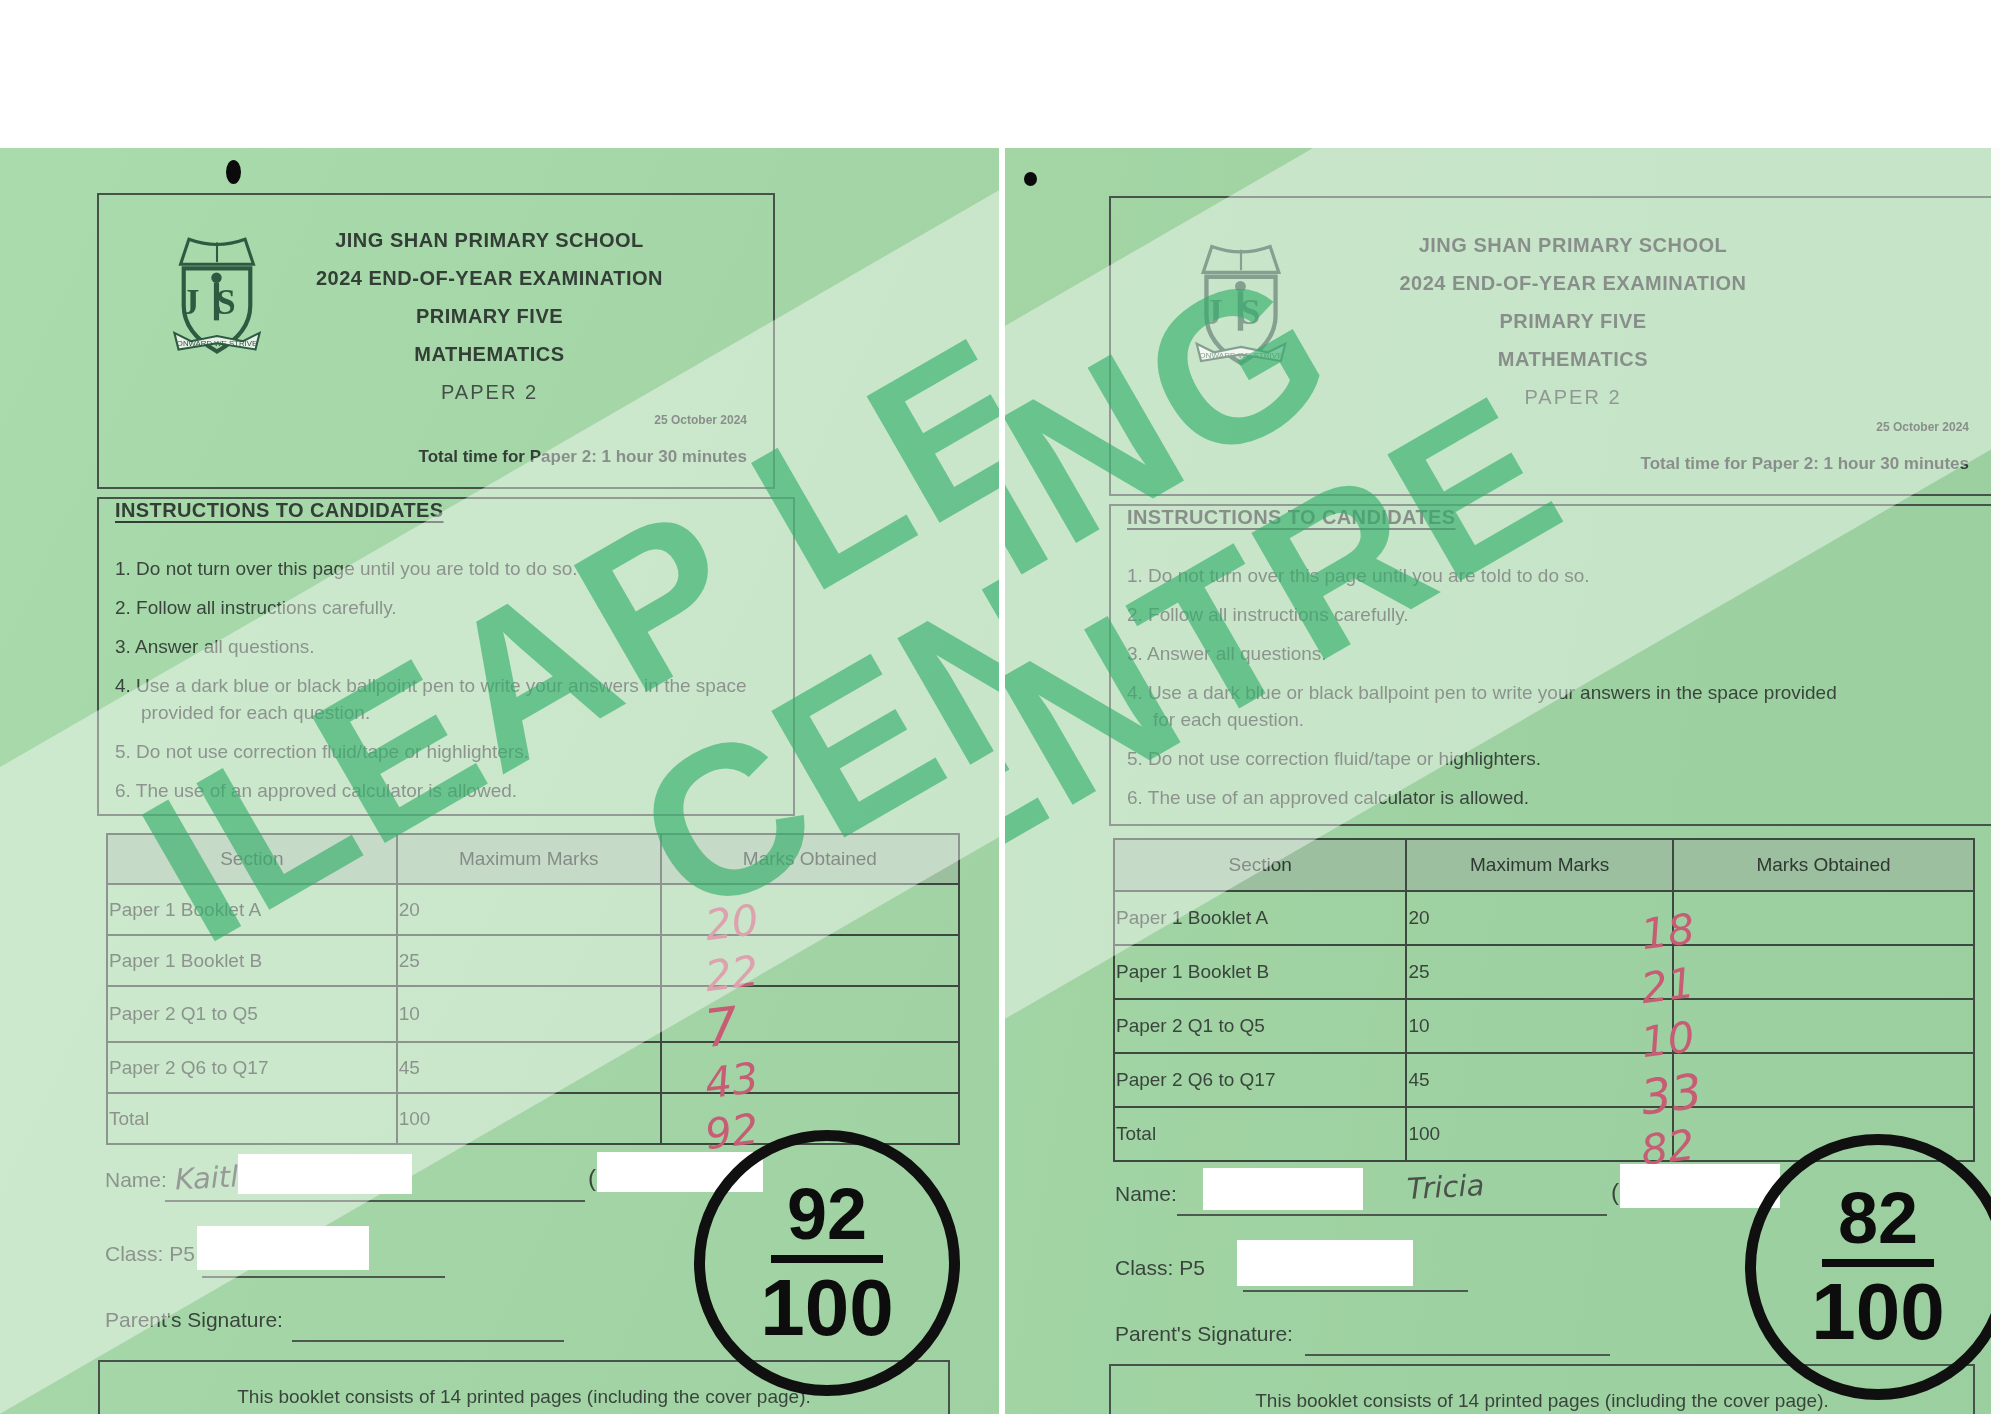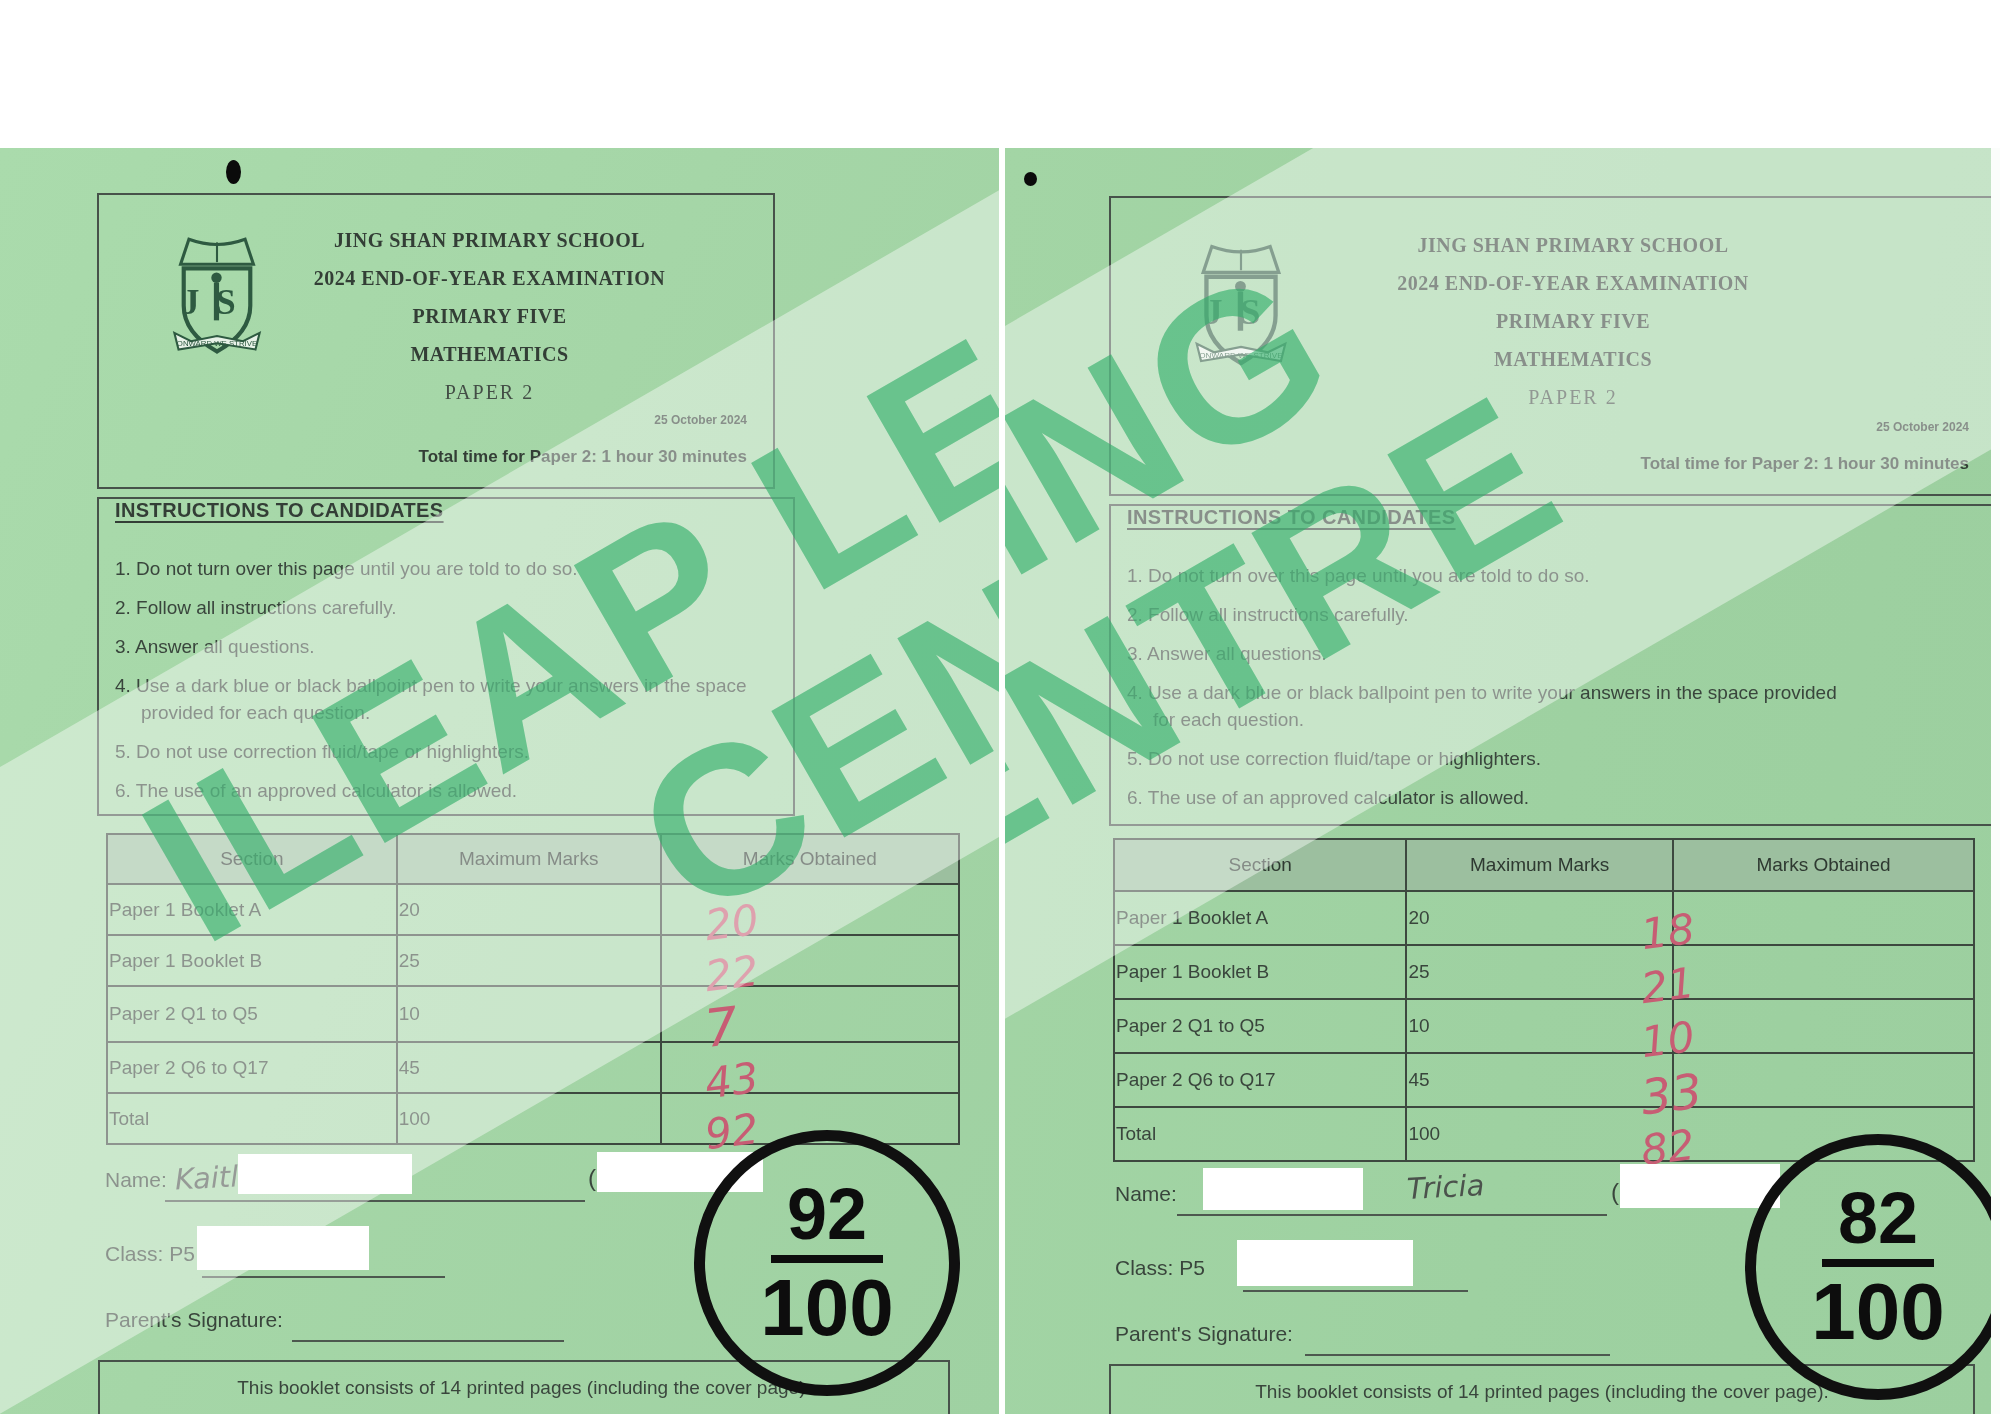--- a/index.html
+++ b/index.html
@@ -32,21 +32,21 @@
             color:#2fae68;opacity:0.62;white-space:nowrap;}
   .p1 .wm-words{left:110px;top:640px;}
   .p2 .wm-words{left:-1347px;top:1000px;}
   .wm-l2{margin-left:440px;}
   .p2 .wm-l2{margin-left:1080px;}
 
   
   .content{position:absolute;inset:0;z-index:2;color:#343f37;}
   .box{position:absolute;border:2px solid #47524a;}
   .htext{position:absolute;left:125px;right:18px;text-align:center;}
-  .hline{font-size:20px;font-weight:bold;color:#333e36;margin:0 0 15px 0;letter-spacing:.5px;font-family:Liberation Serif, serif;}
+  .hline{font-size:20px;font-weight:bold;color:#333e36;margin:0 0 15px 0;letter-spacing:.5px;}
   .hline.plain{font-weight:normal;color:#434e46;letter-spacing:2px;}
   .hdate{position:absolute;right:26px;font-size:12px;font-weight:bold;color:#333e36;}
   .hdur{position:absolute;right:26px;font-size:17px;font-weight:bold;color:#333e36;}
   .crest{position:absolute;}
 
   .instr-title{position:absolute;left:16px;top:0;font-size:20px;font-weight:bold;color:#333e36;
                text-decoration:underline;text-underline-offset:4px;letter-spacing:.4px;}
   .instr-list{position:absolute;left:16px;top:56px;width:660px;}
   .instr-item{font-size:19px;line-height:27px;color:#39453c;margin-bottom:12px;
               padding-left:26px;text-indent:-26px;}
@@ -75,21 +75,21 @@
           display:flex;flex-direction:column;align-items:center;justify-content:center;z-index:7;}
   .p1 .circle{left:694px;top:982px;}
   .p2 .circle{left:740px;top:986px;}
   .score-num{font-size:72px;font-weight:bold;color:#0d0d0d;line-height:1.12;
              border-bottom:8px solid #0d0d0d;padding:0 16px;}
   .score-den{font-size:80px;font-weight:bold;color:#0d0d0d;line-height:1.12;}
 
   .footer-box{position:absolute;border:2px solid #47524a;text-align:center;}
   .p1 .footer-box{left:98px;top:1212px;width:848px;height:60px;}
   .p2 .footer-box{left:104px;top:1216px;width:862px;height:60px;}
-  .footer-text{font-size:19px;color:#39453c;padding-top:15px;}
+  .footer-text{font-size:19px;color:#39453c;padding-top:24px;}
 </style>
 </head>
 <body>
 
 <div class="page">
 
   <div class="inkdot1"></div>
   <div class="inkdot2"></div>
 
   <div class="paper p1">

